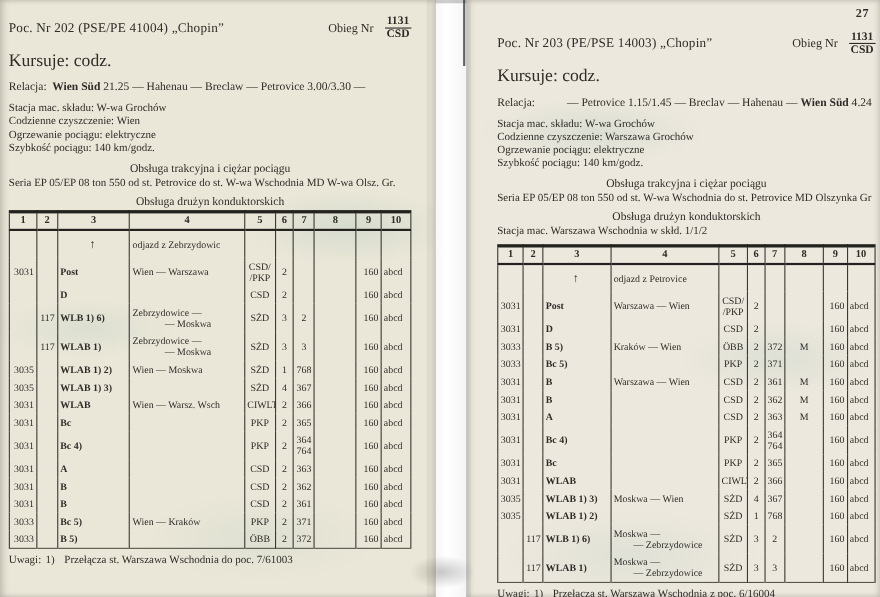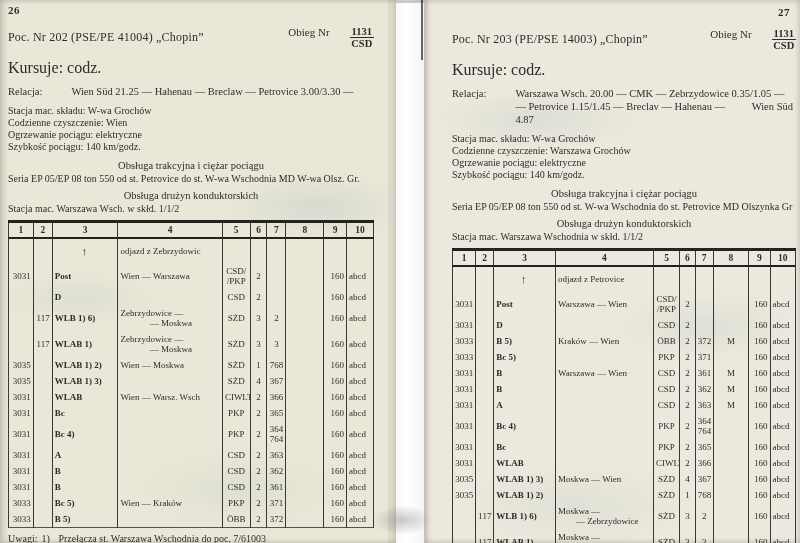--- a/index.html
+++ b/index.html
@@ -26,30 +26,30 @@
           radial-gradient(ellipse 130px 50px at 75% 60%, rgba(125,175,165,.14), transparent 70%),
           radial-gradient(ellipse 170px 60px at 40% 93%, rgba(125,175,165,.12), transparent 70%);
         box-shadow:inset 3px 0 6px rgba(0,0,0,.14), inset -2px 0 5px rgba(0,0,0,.12);}
 
   .pagenum{font-size:11px;font-weight:bold;letter-spacing:.5px;}
   .pn-left{text-align:left;}
   .pn-right{text-align:right;padding-right:6px;}
 
   .titlerow{display:flex;justify-content:space-between;align-items:center;margin-top:10px;margin-bottom:10px;}
   .title{font-size:12px;font-weight:normal;letter-spacing:.2px;}
-  .obieg{display:flex;gap:20px;font-size:11px;white-space:nowrap;}
+  .obieg{display:flex;align-items:center;gap:10px;font-size:11px;white-space:nowrap;}
   .frac{display:inline-block;text-align:center;font-size:10.5px;line-height:11px;vertical-align:middle;}
   .frac .top{display:block;border-bottom:1px solid #2e2c28;padding:0 2px;font-weight:bold;}
   .frac .bot{display:block;font-weight:bold;}
 
   .kursuje{font-size:16px;margin-bottom:8px;}
   .relacja{display:flex;font-size:10.5px;line-height:13px;margin-bottom:7px;}
   .rel-label{white-space:nowrap;margin-right:5px;}
   .rel2{padding-left:24px;}
-  .relacja b{font-weight:normal;margin-left:24px;}
+  .relacja b{font-weight:bold;}
 
   .info{font-size:10px;line-height:12px;margin-bottom:7px;}
   .sect{font-size:10.5px;text-align:center;margin-bottom:2px;}
   .seria{font-size:10px;line-height:12px;margin-bottom:5px;white-space:nowrap;}
 
   table.consist{width:100%;border-collapse:collapse;table-layout:fixed;
         font-size:9px;line-height:10px;margin-bottom:5px;
         border-top:3px solid #24221e;border-bottom:1px solid #57544c;}
   table.consist th{font-weight:bold;font-size:9.5px;padding:2px 1px;
         border-bottom:2px solid #24221e;}
@@ -72,21 +72,20 @@
   .uw-item{display:flex;}
   .uw-num{width:17px;flex:0 0 17px;text-align:left;}
   .uw-text{flex:1;}
 </style>
 </head>
 <body>
 
 <div class="scan">
 
   <div class="page page-left">
-    <div class="pagenum pn-left">26</div>
 
     <div class="titlerow">
       <div class="title">Poc. Nr 202 (PSE/PE 41004) „Chopin”</div>
       <div class="obieg">
         <span>Obieg Nr</span>
         <span class="frac">
           <span class="top">1131</span>
           <span class="bot">CSD</span>
         </span>
       </div>
@@ -104,21 +103,20 @@
     <div class="info">
       <div>Stacja mac. składu: W-wa Grochów</div>
       <div>Codzienne czyszczenie: Wien</div>
       <div>Ogrzewanie pociągu: elektryczne</div>
       <div>Szybkość pociągu: 140 km/godz.</div>
     </div>
 
     <div class="sect">Obsługa trakcyjna i ciężar pociągu</div>
     <div class="seria">Seria EP 05/EP 08 ton 550 od st. Petrovice do st. W-wa Wschodnia MD W-wa Olsz. Gr.</div>
     <div class="sect">Obsługa drużyn konduktorskich</div>
-    <div class="seria">Stacja mac. Warszawa Wsch. w skłd. 1/1/2</div>
 
     <table class="consist">
       <colgroup>
         <col style="width:6.8%">
           <col style="width:5.2%">
           <col style="width:18%">
           <col style="width:28.6%">
         <col style="width:7.6%">
           <col style="width:4.6%">
           <col style="width:5.2%">
@@ -352,22 +350,21 @@
           <span class="bot">CSD</span>
         </span>
       </div>
     </div>
 
     <div class="kursuje">Kursuje: codz.</div>
 
     <div class="relacja">
       <span class="rel-label">Relacja:</span>
       <div class="rel-lines">
-        <div><b>Warszawa Wsch.</b><span> 20.00 — CMK — Zebrzydowice 0.35/1.05 —</span></div>
-        <div class="rel2"><span>— Petrovice 1.15/1.45 — Breclav — Hahenau — </span><b>Wien Süd</b><span> 4.87</span></div>
+        <div class="rel2"><span>— Petrovice 1.15/1.45 — Breclav — Hahenau — </span><b>Wien Süd</b><span> 4.24</span></div>
       </div>
     </div>
 
     <div class="info">
       <div>Stacja mac. składu: W-wa Grochów</div>
       <div>Codzienne czyszczenie: Warszawa Grochów</div>
       <div>Ogrzewanie pociągu: elektryczne</div>
       <div>Szybkość pociągu: 140 km/godz.</div>
     </div>
 

